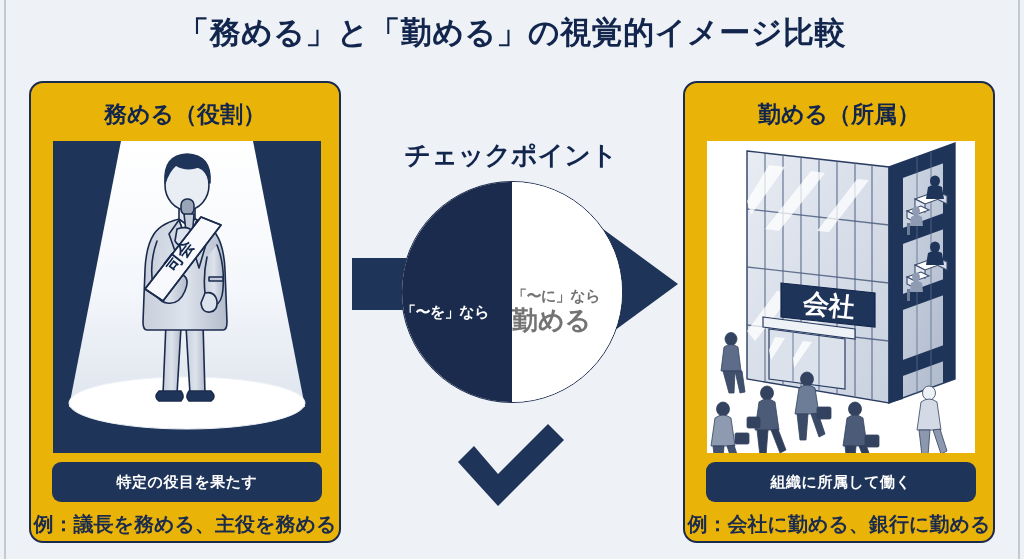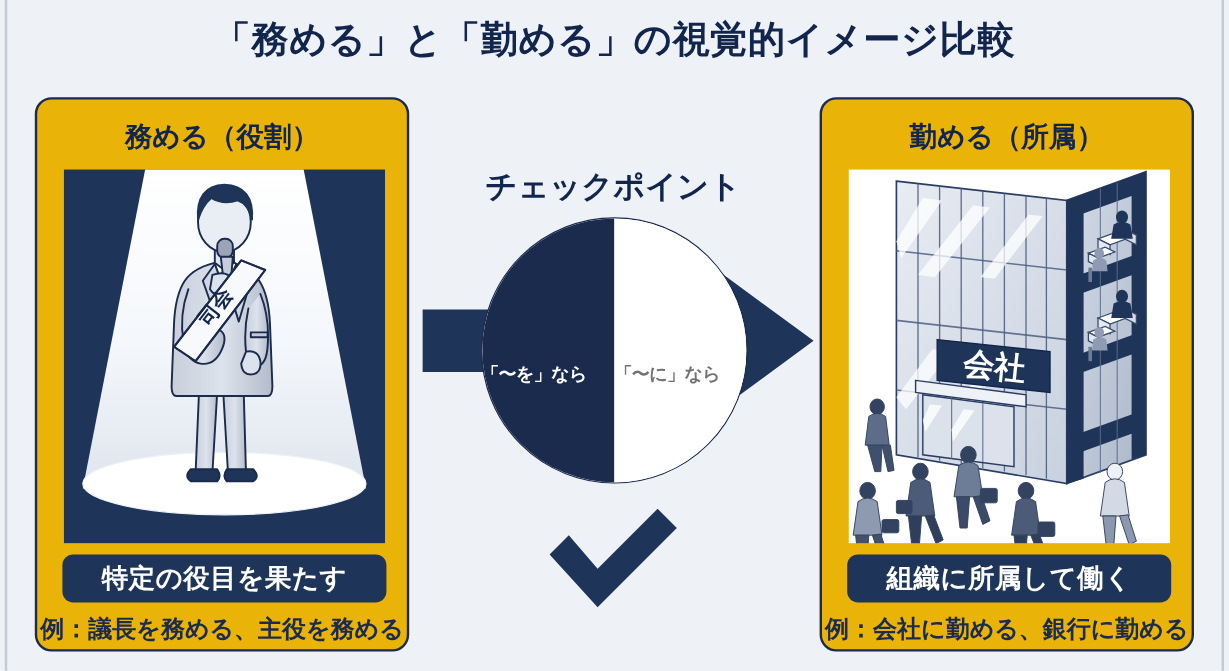--- a/index.html
+++ b/index.html
@@ -52,21 +52,21 @@
     position:absolute;left:22px;top:58px;width:268px;height:312px;
     overflow:hidden;
   }
 
   
   .badge{
     position:absolute;left:21px;width:270px;height:40px;
     background:#1e3459;
     border-radius:9px;
     color:#ffffff;
-    font-size:22px;font-weight:bold;
+    font-size:15px;font-weight:bold;
     display:flex;align-items:center;justify-content:center;
     white-space:nowrap;
     letter-spacing:.5px;
   }
   .badge.l{top:379px;}
   .badge.r{top:379px;}
   .example{
     position:absolute;left:0;width:100%;top:428px;
     text-align:center;
     font-size:20px;font-weight:bold;color:#1b2b4d;
@@ -368,20 +368,21 @@
   <div class="circle-wrap">
     <div class="circle">
       <div class="half-left"></div>
       <div class="half-right"></div>
     </div>
     <div class="half-text l">
       <span class="cond">「〜を」なら</span>
     </div>
     <div class="half-text r">
       <span class="cond">「〜に」なら</span>
+      <span class="verb">勤める</span>
     </div>
   </div>
 
   <div class="checkmark">
     <svg viewBox="0 0 120 86" width="120" height="86" xmlns="http://www.w3.org/2000/svg">
       <path d="M6 38 L22 22 L46 50 L96 0 L112 16 L46 82 Z" fill="#1e3459"></path>
     </svg>
   </div>
 
 </div>

